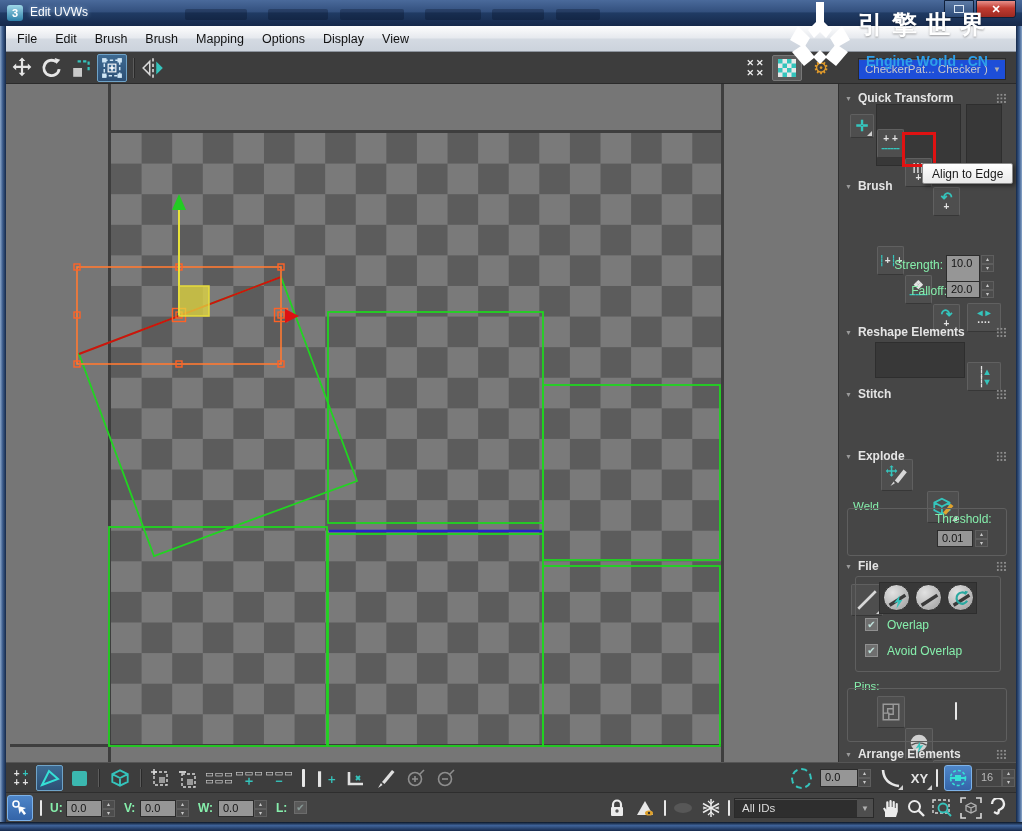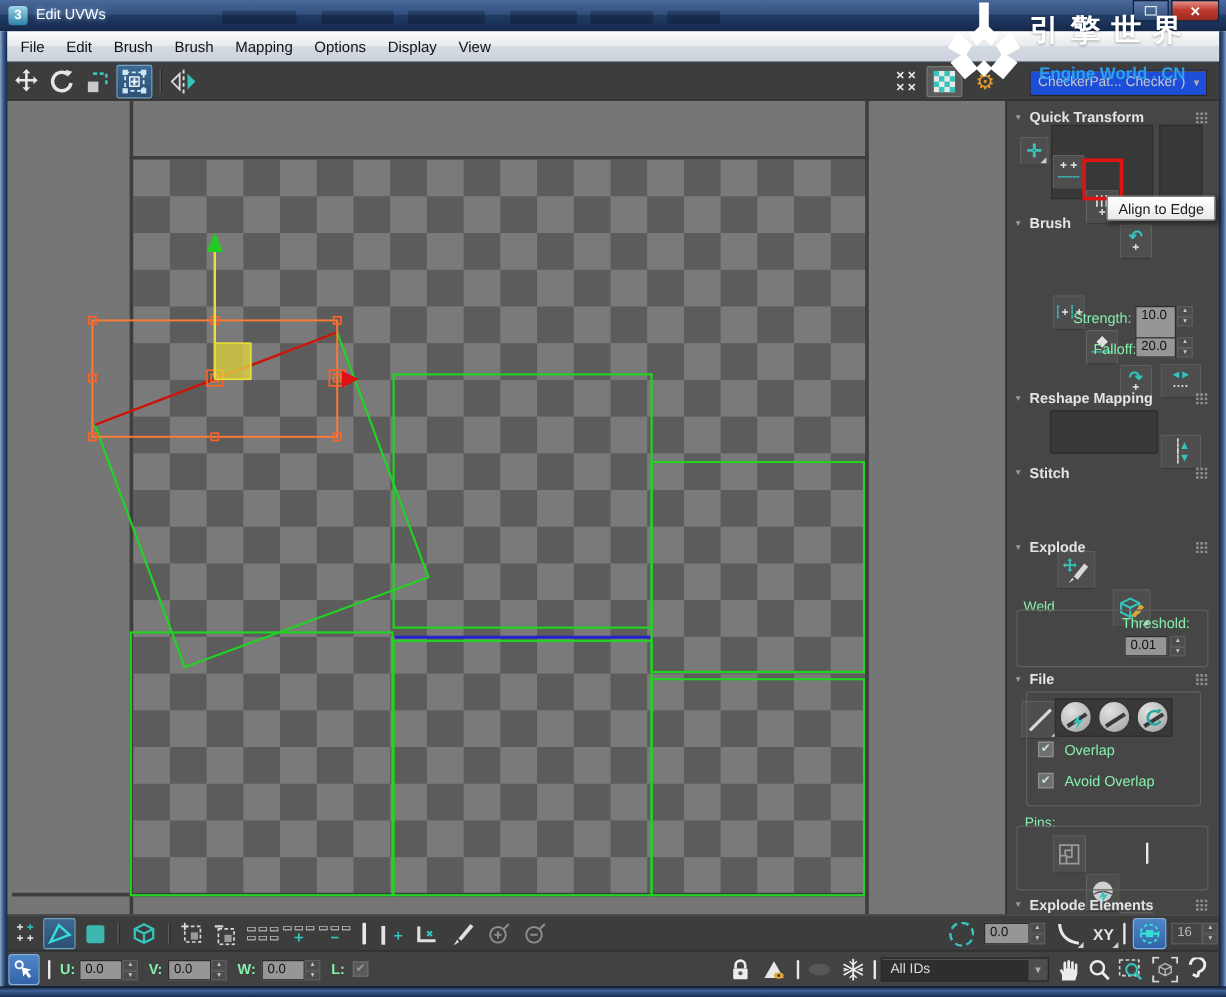--- a/index.html
+++ b/index.html
@@ -294,21 +294,21 @@
     </span>
   <div class="abs lbl" style="left:36px;top:200px;width:72px;text-align:right">Falloff:</div>
   <div class="abs field" style="left:107px;top:197px;width:34px;height:17px">20.0</div>
   <span class="abs spin" style="left:142px;top:197px;height:17px">
     <i>▴</i>
       <i>▾</i>
     </span>
 
   <div class="sec-h" style="top:240px">
     <span class="tri">▼</span>
-    <b>Reshape Mapping</b>
+    <b>Reshape Elements</b>
     <span class="grip" style="top:3px"></span>
   </div>
   <div class="abs strip" style="left:36px;top:258px;width:90px;height:36px"></div>
   <div class="abs btn" style="left:38px;top:260px;width:28px;height:32px">
     <svg width="20" height="20" viewBox="0 0 18 18">
         <path d="M2,2 h9 v4 h-5 v4 h-4 z M11,2 h5 v14 h-9 v-5 h4 z M2,10 h5 v6 h-5 z" fill="none" stroke="#9a9a9a" stroke-width="1.3"></path>
       </svg>
   </div>
   <div class="abs btn" style="left:66px;top:260px;width:28px;height:32px">
     <svg width="22" height="22" viewBox="0 0 20 20">
@@ -372,21 +372,21 @@
   <div class="abs lbl" style="left:48px;top:534px">Overlap</div>
   <span class="abs chk" style="left:26px;top:560px">✔</span>
   <div class="abs lbl" style="left:48px;top:560px">Avoid Overlap</div>
   <div class="abs lbl" style="left:15px;top:596px;font-size:11.5px">Pins:</div>
   <div class="abs gbox" style="left:8px;top:604px;width:160px;height:54px"></div>
 
   <div class="abs sepw" style="left:116px;top:618px;height:18px;width:2px"></div>
 
   <div class="sec-h" style="top:662px">
     <span class="tri">▼</span>
-    <b>Explode Elements</b>
+    <b>Arrange Elements</b>
     <span class="grip" style="top:3px"></span>
   </div>
 </div>
 
 <div class="abs tooltip">
   <span>Align to Edge</span>
 </div>
 
 <div class="abs toolbar-bottom">
   <div class="abs tbtn" style="left:2px;top:3px;width:26px;height:24px">

